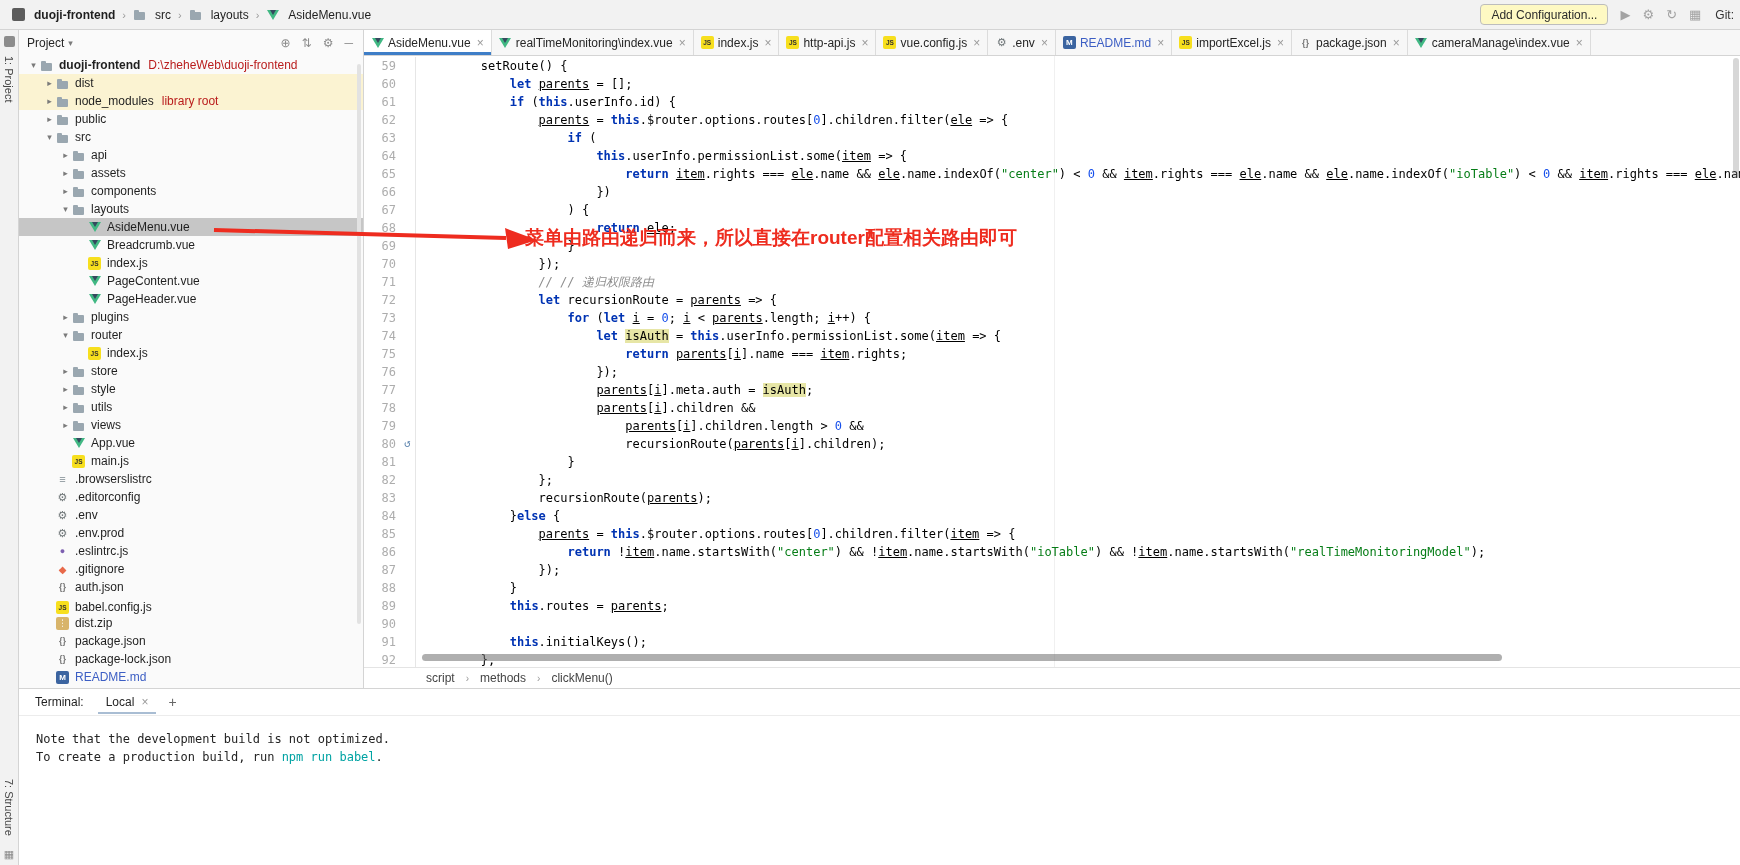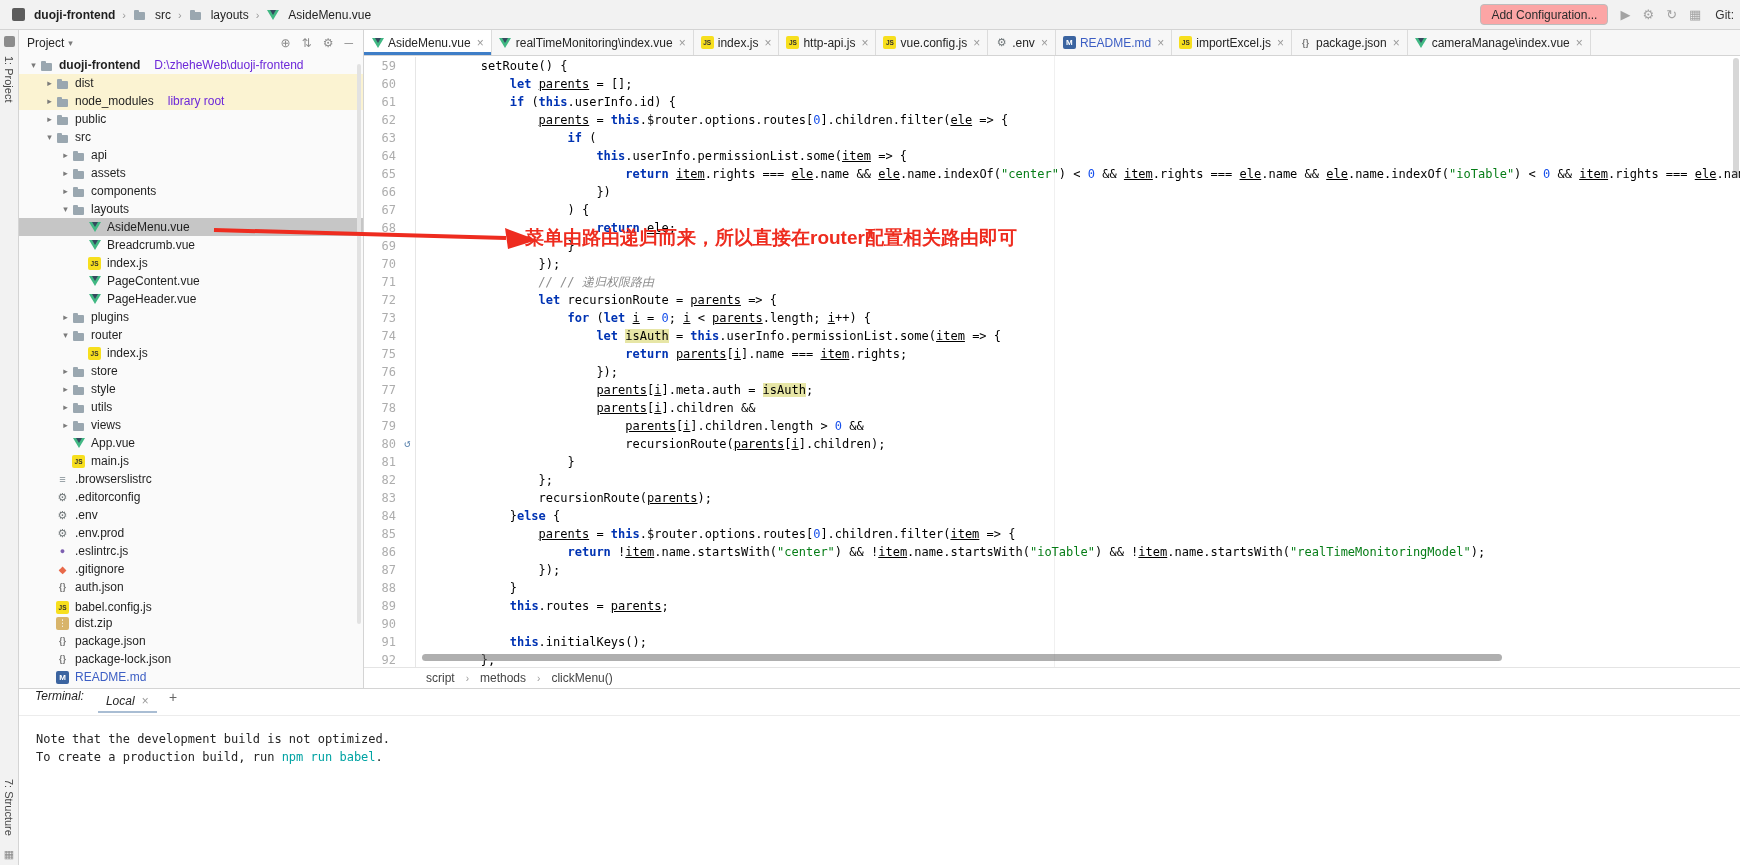--- a/index.html
+++ b/index.html
@@ -7,21 +7,21 @@
        font-family:"Liberation Sans",sans-serif;font-size:12px;color:#1F1F1F;}
 
   
   #titlebar{height:30px;box-sizing:border-box;display:flex;align-items:center;
             justify-content:space-between;padding:0 6px 0 12px;border-bottom:1px solid #D4D4D4;background:#F2F2F2;}
   .tb-bc{display:flex;align-items:center;gap:5px;overflow:hidden;}
   .bc-sep{color:#9A9A9A;font-size:11px;margin:0 2px;}
   .bc-item{display:flex;align-items:center;gap:4px;white-space:nowrap;}
   .bc-item.first .lbl{font-weight:bold;}
   #tb-right{display:flex;align-items:center;gap:12px;flex:none;}
-  #add-config{height:21px;padding:0 10px;border:1px solid #BDBDBD;border-radius:4px;background:#fca5a5;
+  #add-config{height:21px;padding:0 10px;border:1px solid #BDBDBD;border-radius:4px;background:#fef9c3;
               font-family:"Liberation Sans",sans-serif;font-size:12px;color:#2B2B2B;}
   .tb-ic{color:#A3A3A3;font-size:13px;line-height:13px;}
   #git-label{color:#333;margin-left:2px;white-space:nowrap;}
 
   
   #main{position:absolute;left:0;top:30px;right:0;bottom:0;display:flex;}
   #leftstrip{width:19px;flex:none;background:#F2F2F2;border-right:1px solid #D4D4D4;box-sizing:border-box;
              display:flex;flex-direction:column;align-items:center;padding:6px 0 4px 0;}
   .strip-sq{width:11px;height:11px;background:#8C8C8C;border-radius:2px;margin-bottom:9px;flex:none;}
   .vlabel{writing-mode:vertical-rl;font-size:11px;color:#454545;white-space:nowrap;}
@@ -38,21 +38,21 @@
   #pp-title .chev{font-size:9px;color:#7A7A7A;}
   #pp-icons{margin-left:auto;display:flex;align-items:center;gap:11px;color:#8C8C8C;font-size:12px;}
   #project-tree{position:absolute;top:26px;left:0;right:0;bottom:0;overflow:hidden;}
   .trow{height:18px;display:flex;align-items:center;white-space:nowrap;cursor:default;}
   .trow.sel{background:#C6C6C6;}
   .trow.ybg{background:#FBF3D2;}
   .chevc{width:13px;flex:none;text-align:center;color:#7A7A7A;font-size:9px;}
   .tlabel{margin-left:1px;}
   .tlabel.bold{font-weight:bold;}
   .tlabel.modified{color:#3C5EC4;}
-  .textra{margin-left:14px;color:#6d28d9;}
+  .textra{margin-left:8px;color:#b91c1c;}
   .pp-scroll{position:absolute;right:2px;top:34px;width:4px;height:560px;background:#E2E2E2;border-radius:2px;}
 
   
   .ic{width:13px;height:13px;flex:none;display:inline-flex;align-items:center;justify-content:center;
       margin-right:5px;position:relative;font-family:"Liberation Sans",sans-serif;}
   .ic-folder::before{content:'';position:absolute;left:1px;top:4px;width:11px;height:8px;background:#9AA7B0;border-radius:1px;}
   .ic-folder::after{content:'';position:absolute;left:1px;top:2px;width:5px;height:3px;background:#9AA7B0;border-radius:1px 1px 0 0;}
   .ic-vue::before{content:'';position:absolute;left:0.5px;top:1.5px;border-left:6px solid transparent;border-right:6px solid transparent;border-top:10px solid #41B883;}
   .ic-vue::after{content:'';position:absolute;left:3.5px;top:1.5px;border-left:3px solid transparent;border-right:3px solid transparent;border-top:5px solid #35495E;}
   .ic-js{background:#F7DF1E;border-radius:2px;}
@@ -94,21 +94,21 @@
   .margin-guide{position:absolute;top:0;bottom:0;left:690px;width:1px;background:rgba(0,0,0,0.06);pointer-events:none;}
   .hscroll{position:absolute;left:58px;width:1080px;bottom:6px;height:7px;background:rgba(110,110,110,0.55);border-radius:4px;}
   .vscroll{position:absolute;right:1px;top:2px;width:6px;height:120px;background:rgba(140,140,140,0.35);border-radius:3px;}
 
   #ed-breadcrumb{height:20px;flex:none;border-top:1px solid #E4E4E4;display:flex;align-items:center;
                  padding-left:62px;gap:11px;color:#444;background:#fff;}
   .bcb-sep{color:#999;font-size:10px;}
 
   
   #terminal{height:177px;flex:none;border-top:1px solid #D4D4D4;background:#fff;display:flex;flex-direction:column;box-sizing:border-box;}
-  #term-header{height:26px;flex:none;display:flex;align-items:flex-start;padding-left:16px;border-bottom:1px solid #ECECEC;font-style:italic;}
+  #term-header{height:26px;flex:none;display:flex;align-items:center;padding-left:16px;border-bottom:1px solid #ECECEC;}
   #term-title{margin-right:14px;color:#1F1F1F;}
   .term-tab{display:flex;align-items:center;gap:7px;padding:5px 8px 3px 8px;border-bottom:2px solid #A9BDD3;color:#262626;}
   .term-tab .tab-close{color:#9A9A9A;font-size:12px;}
   .term-add{margin-left:12px;color:#666;font-size:14px;}
   #term-content{flex:1;padding:14px 0 0 17px;font-family:"DejaVu Sans Mono",monospace;font-size:12px;line-height:18px;color:#242424;}
   .t-cmd{color:#00A3A3;}
 
   
   #annot-svg{position:absolute;left:0;top:0;width:1740px;height:865px;pointer-events:none;z-index:40;}
   #annot-text{position:absolute;left:525px;top:225px;font-size:19px;font-weight:600;color:#EE2C1F;

